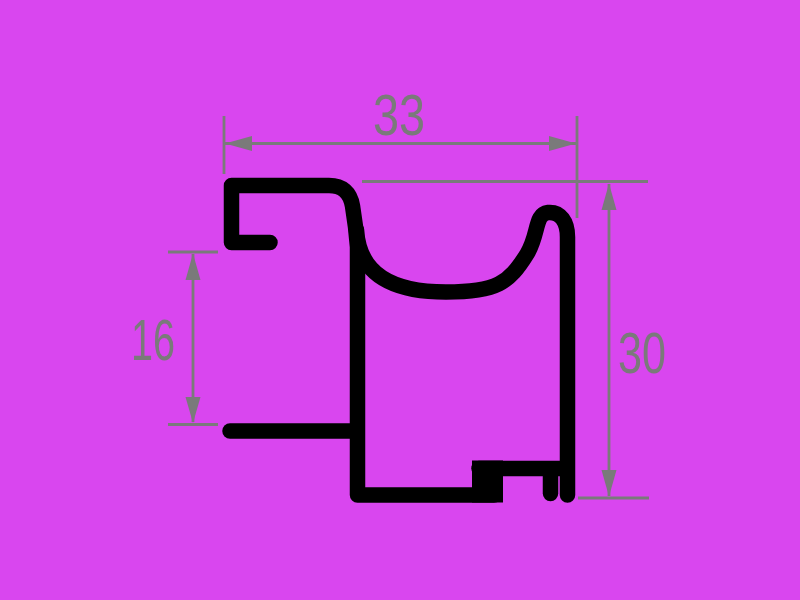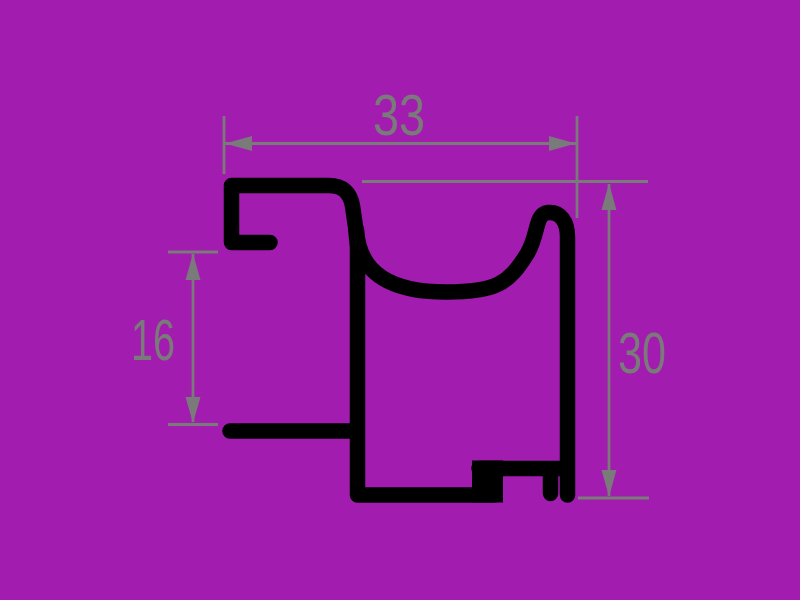--- a/index.html
+++ b/index.html
@@ -3,21 +3,21 @@
 <meta charset="utf-8">
 <style>
   html, body {
     margin: 0;
     padding: 0;
   }
   .canvas {
     position: relative;
     width: 800px;
     height: 600px;
-    background: #a21caf;
+    background: #d946ef;
     overflow: hidden;
   }
   svg {
     display: block;
   }
   .dim-label {
     font-family: "Liberation Sans", "DejaVu Sans", sans-serif;
     font-size: 57px;
   }
 </style>

